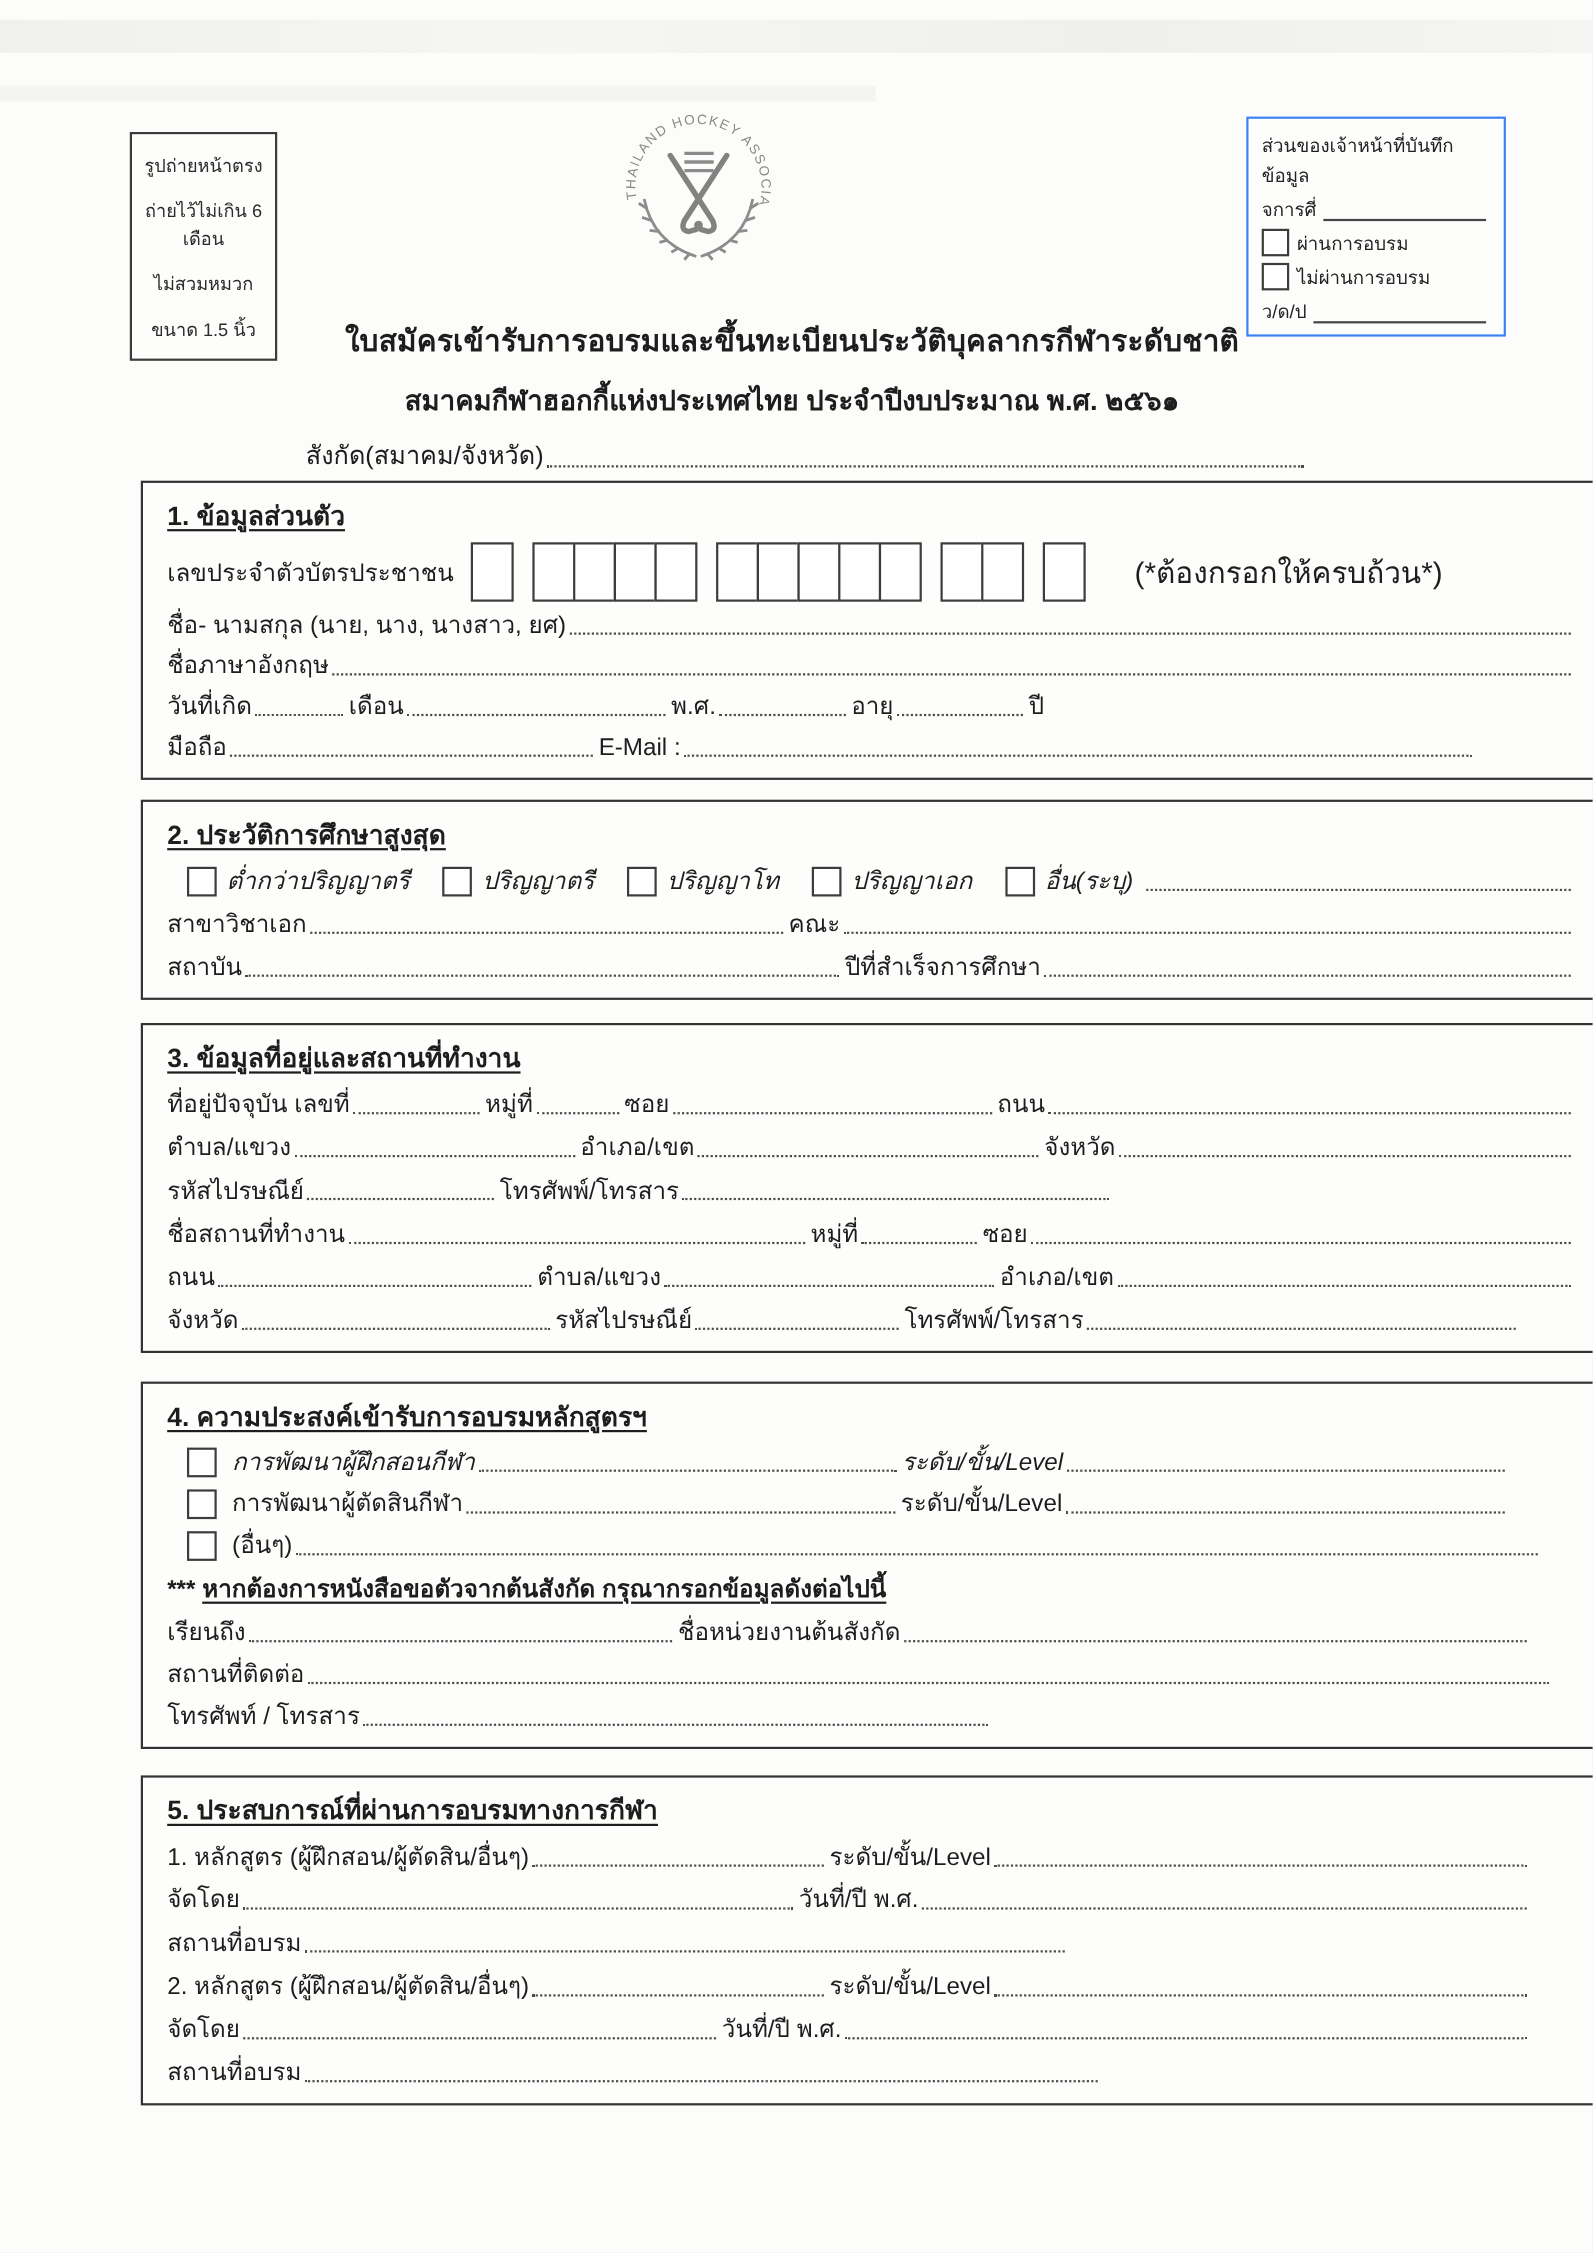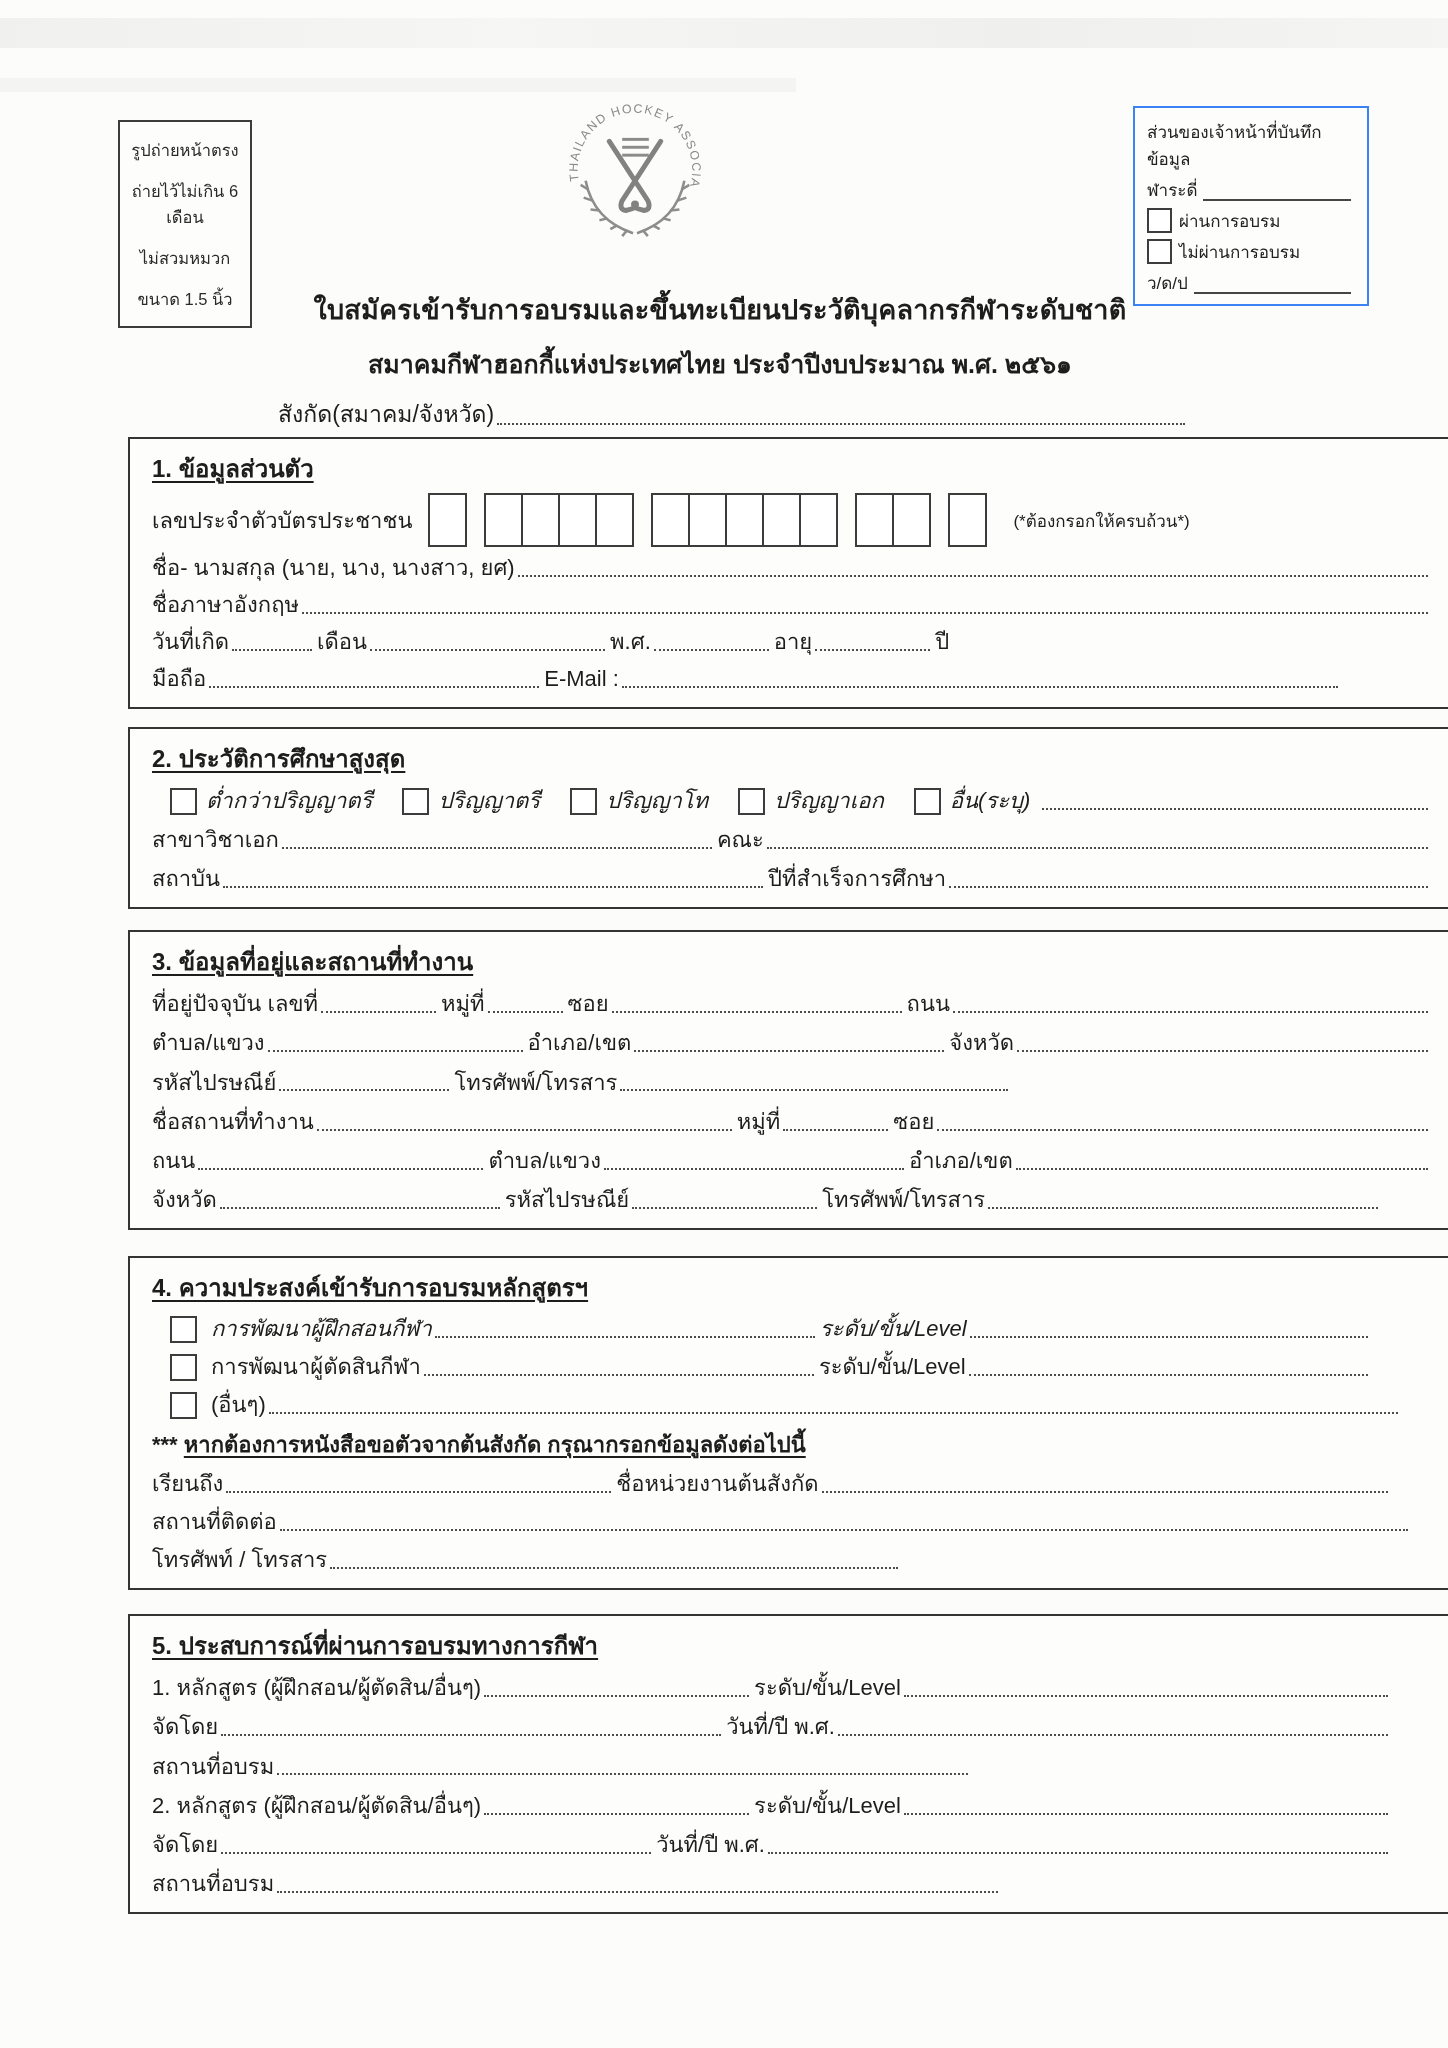--- a/index.html
+++ b/index.html
@@ -62,21 +62,21 @@
   .sec-title { font-size:24px; font-weight:bold; text-decoration:underline; text-underline-offset:4px; }
   .row { display:flex; align-items:flex-end; font-size:22px; line-height:1.45; }
   .lbl { white-space:nowrap; }
 
   
   .id-row { display:flex; align-items:center; font-size:22px; }
   .id-boxes { display:flex; gap:17px; margin-left:16px; }
   .id-group { display:flex; }
   .id-cell { width:39px; height:54px; border:2px solid #3c3c3c; margin-left:-2px; background:#fff; }
   .id-cell:first-child { margin-left:0; }
-  .id-note { margin-left:26px; font-size:17px; white-space:nowrap; }
+  .id-note { margin-left:44px; font-size:27px; white-space:nowrap; }
 
   
   .opt { display:flex; align-items:flex-end; gap:9px; }
   .opt .cb { margin-bottom:2px; }
   .note-line { font-size:22px; font-weight:bold; }
   .note-line .u { text-decoration:underline; text-underline-offset:4px; }
   .indent { margin-left:18px; }
 </style>
 </head>
 <body>
@@ -113,21 +113,21 @@
       <path d="M30 92 Q38 132 78 145"></path>
       <path d="M130 92 Q122 132 82 145"></path>
       <path d="M33 101 l-8 -5 M37 112 l-9 -3 M44 122 l-9 -1 M52 130 l-8 2 M62 137 l-7 4 M72 142 l-5 6"></path>
       <path d="M127 101 l8 -5 M123 112 l9 -3 M116 122 l9 -1 M108 130 l8 2 M98 137 l7 4 M88 142 l5 6"></path>
     </g>
   </svg>
 
   <div class="official-box">
     <div>ส่วนของเจ้าหน้าที่บันทึกข้อมูล</div>
     <div class="ob-row">
-      <span class="lbl">ฬาระดี่</span>
+      <span class="lbl">จการศี่</span>
       <span class="ubl"></span>
     </div>
     <div class="ob-check">
       <span class="cb small"></span>
       <span>ผ่านการอบรม</span>
     </div>
     <div class="ob-check">
       <span class="cb small"></span>
       <span>ไม่ผ่านการอบรม</span>
     </div>

